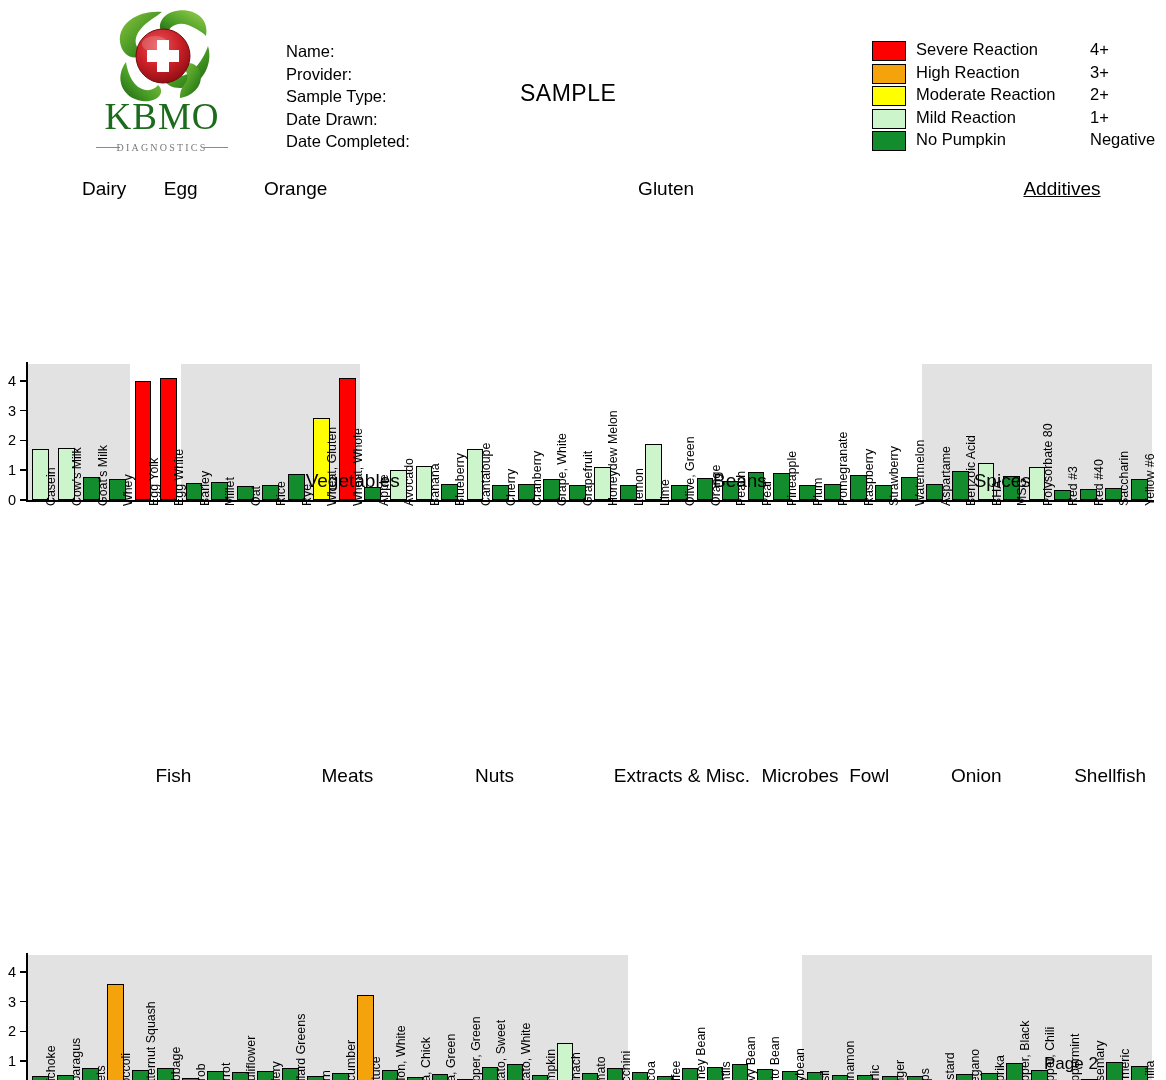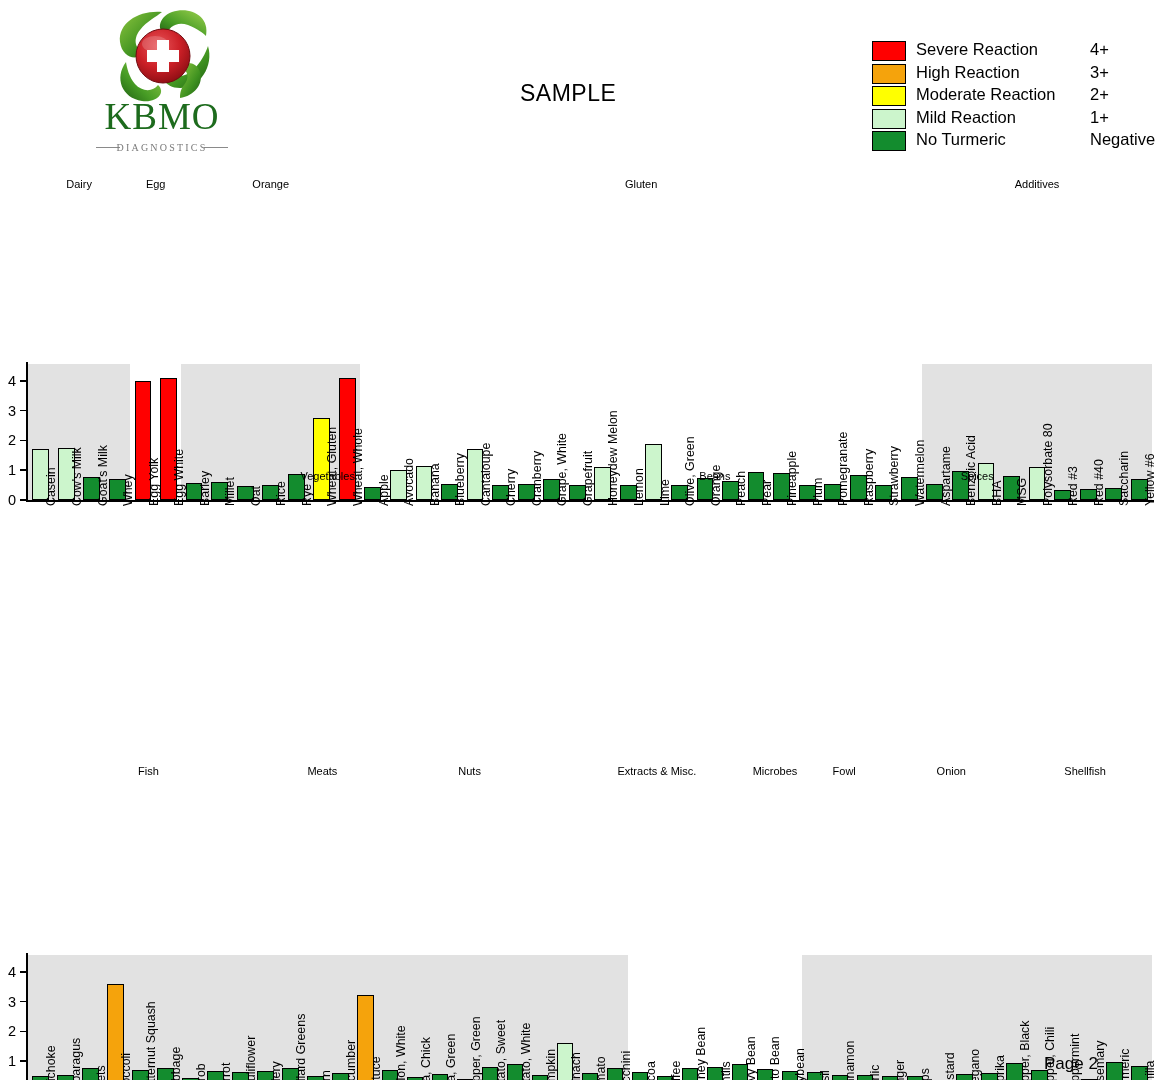--- a/index.html
+++ b/index.html
@@ -52,22 +52,22 @@
 
   
   .panel { position:absolute; left:0; width:1166px; }
   #panel1 { top:168px; height:292px; }
   #panel2 { top:460px; height:295px; }
   #panel3 { top:755px; height:300px; }
 
   .plot { position:absolute; left:0; top:0; width:1166px; height:100%; }
 
   .sect-title {
-    position:absolute; font-size:11px; text-align:center;
-    white-space:nowrap; transform:translateX(-50%);
+    position:absolute; font-size:19px; text-align:center;
+    white-space:nowrap; transform:translateX(-50%);margin-left:25px;
   }
 
   .band { position:absolute; background:#e2e2e2; }
 
   .axis-line { position:absolute; background:#000; }
   .tick { position:absolute; width:6px; height:1.6px; background:#000; }
   .ticklabel {
     position:absolute; font-size:14.5px; text-align:right; width:16px;
     transform:translateY(-50%);
   }
@@ -119,20 +119,27 @@
         <path d="M47 34 h12 v10 h10 v12 h-10 v10 h-12 v-10 h-10 v-12 h10 z" fill="#ffffff"></path>
         <ellipse cx="45" cy="38" rx="13" ry="8" fill="#ffffff" opacity="0.18"></ellipse>
       </svg>
     </div>
     <div class="logotext">KBMO</div>
     <div class="rule l"></div>
     <div class="rule r"></div>
     <div class="logosub">DIAGNOSTICS</div>
   </div>
 
+  <div id="fields">
+    <div>Name:</div>
+    <div>Provider:</div>
+    <div>Sample Type:</div>
+    <div>Date Drawn:</div>
+    <div>Date Completed:</div>
+  </div>
 
   <div id="sampleword">SAMPLE</div>
 
   <div id="legend">
       <div class="lrow">
         <span class="sw" style="background: rgb(255, 0, 0);"></span>
         <span class="lname">Severe Reaction</span>
         <span class="lval">4+</span>
       </div>
       <div class="lrow">
@@ -145,36 +152,36 @@
         <span class="lname">Moderate Reaction</span>
         <span class="lval">2+</span>
       </div>
       <div class="lrow">
         <span class="sw" style="background: rgb(204, 245, 204);"></span>
         <span class="lname">Mild Reaction</span>
         <span class="lval">1+</span>
       </div>
       <div class="lrow">
         <span class="sw" style="background: rgb(19, 140, 46);"></span>
-        <span class="lname">No Turmeric</span>
+        <span class="lname">No Pumpkin</span>
         <span class="lval">Negative</span>
       </div>
     </div>
 </div>
 
 <div class="panel" id="panel1">
     <div class="plot">
       <div class="band" style="left: 28px; width: 102.2px; top: 196px; height: 136px; background: rgb(226, 226, 226);"></div>
       <div class="sect-title" style="left: 79.1px; top: 10px;">Dairy</div>
       <div class="sect-title" style="left: 155.7px; top: 10px;">Egg</div>
       <div class="band" style="left: 181.3px; width: 178.8px; top: 196px; height: 136px; background: rgb(226, 226, 226);"></div>
       <div class="sect-title" style="left: 270.7px; top: 10px;">Orange</div>
       <div class="sect-title" style="left: 641.1px; top: 10px;">Gluten</div>
       <div class="band" style="left: 922.1px; width: 229.9px; top: 196px; height: 136px; background: rgb(226, 226, 226);"></div>
-      <div class="sect-title" style="left: 1037px; top: 10px;">Additives</div>
+      <div class="sect-title" style="left: 1037px; top: 10px; text-decoration: underline;">Additives</div>
       <div class="axis-line" style="left: 26px; top: 194px; width: 2px; height: 140px;"></div>
       <div class="axis-line" style="left: 26px; top: 332px; width: 1128px; height: 1.6px;"></div>
       <div class="tick" style="left: 20px; top: 331.2px;"></div>
       <div class="ticklabel" style="left: 0px; top: 332px;">0</div>
       <div class="tick" style="left: 20px; top: 301.422px;"></div>
       <div class="ticklabel" style="left: 0px; top: 302.222px;">1</div>
       <div class="tick" style="left: 20px; top: 271.644px;"></div>
       <div class="ticklabel" style="left: 0px; top: 272.444px;">2</div>
       <div class="tick" style="left: 20px; top: 241.867px;"></div>
       <div class="ticklabel" style="left: 0px; top: 242.667px;">3</div>

